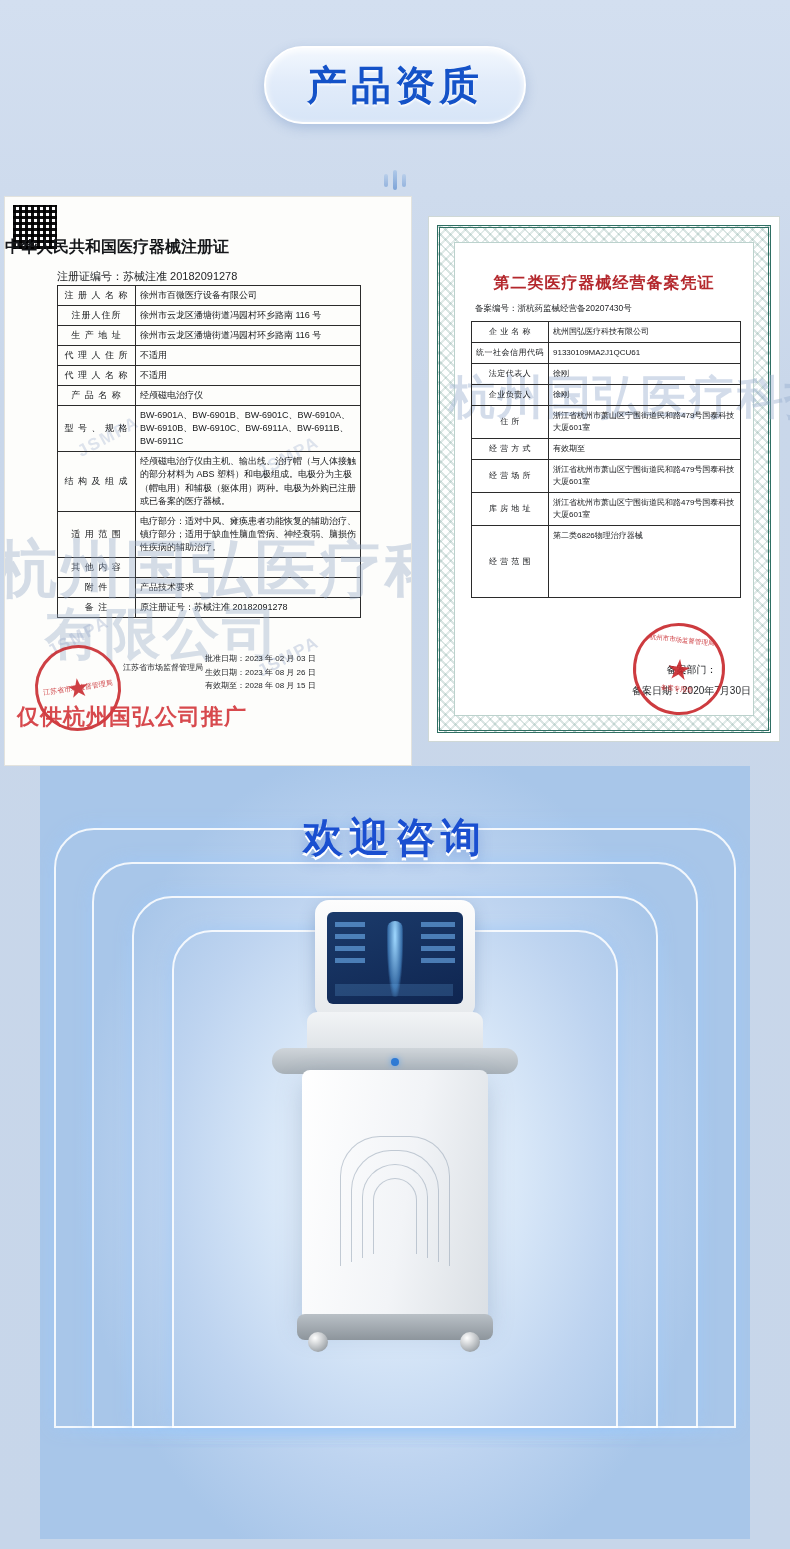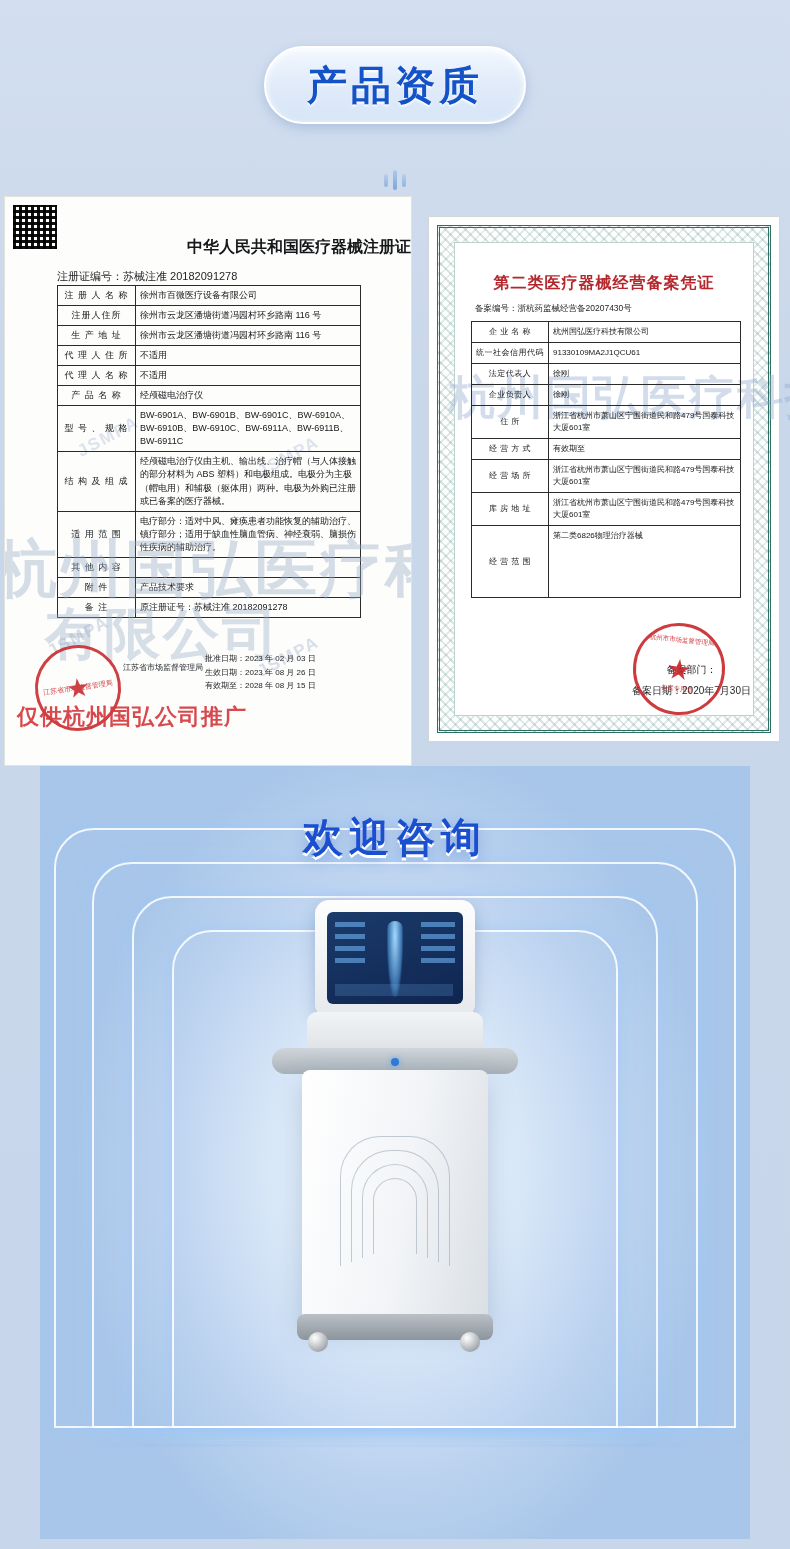--- a/index.html
+++ b/index.html
@@ -93,21 +93,21 @@
     background:
       repeating-linear-gradient(90deg, #111 0 3px, #fff 3px 6px),
       repeating-linear-gradient(0deg, #111 0 3px, #fff 3px 6px);
     background-blend-mode: multiply;
   }
   .cert-left h1 {
     position: absolute;
     top: 40px;
     left: 0;
     width: 100%;
-    text-align: right;
+    text-align: left;
     font-size: 16px;
     font-weight: bold;
     color: #15171a;
     font-family: "DejaVu Sans", "Liberation Sans", sans-serif;
   }
   .reg-no {
     position: absolute;
     top: 72px;
     left: 52px;
     font-size: 11px;

